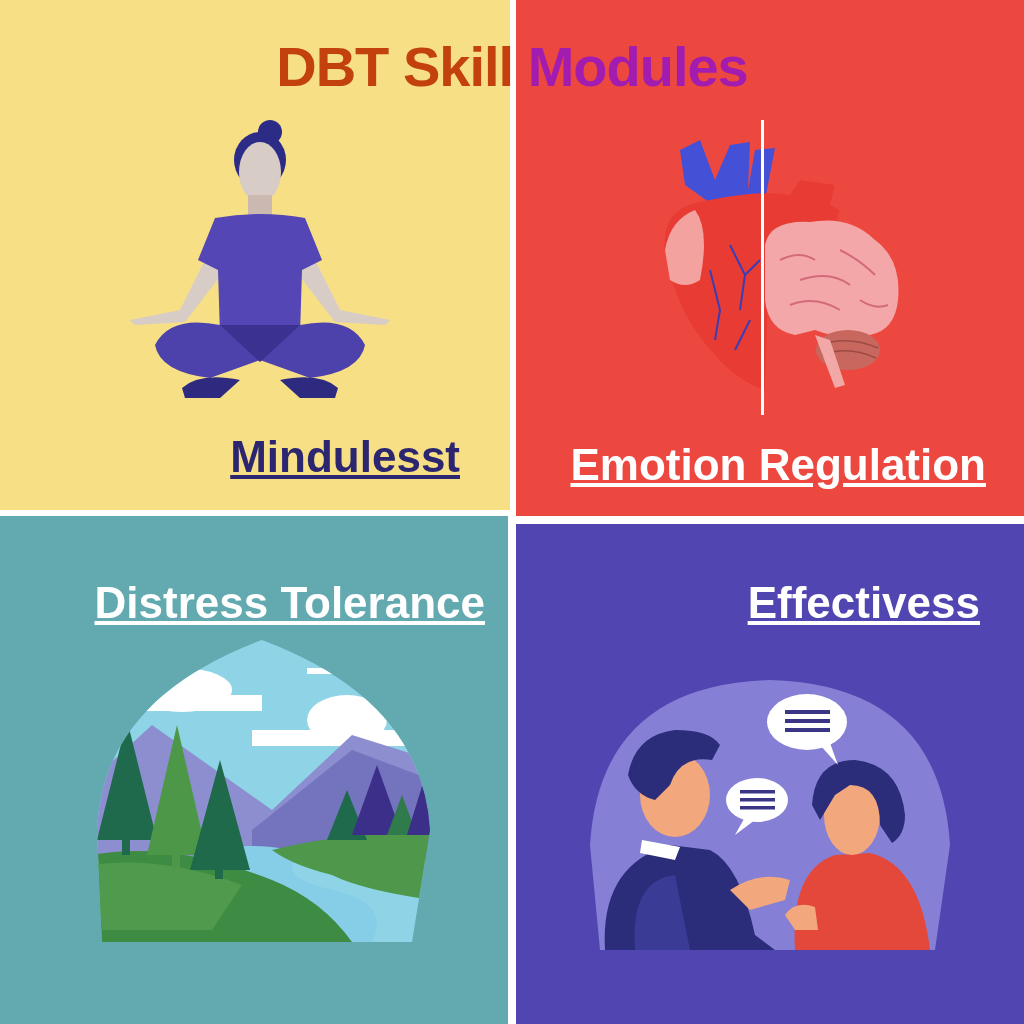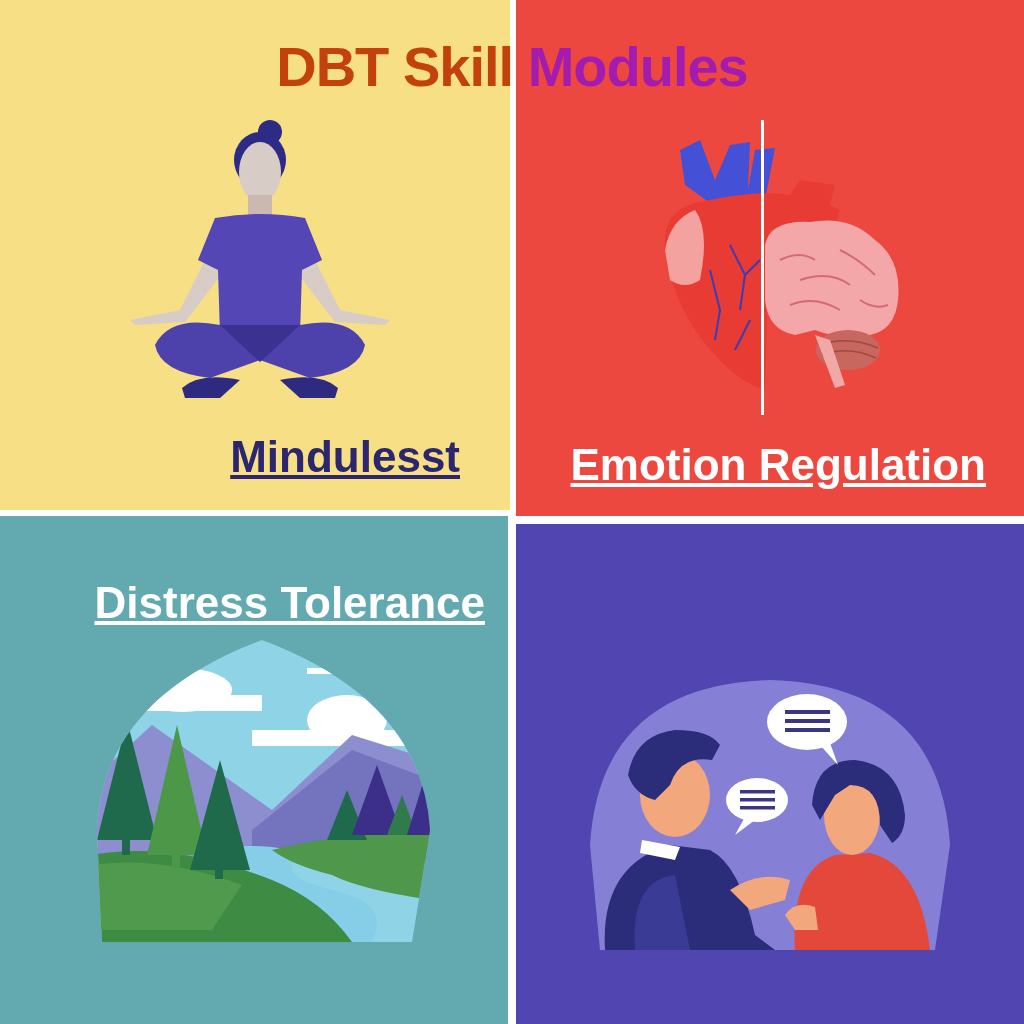--- a/index.html
+++ b/index.html
@@ -123,20 +123,21 @@
     <rect x="123" y="225" width="8" height="14" fill="#1e6a4a"></rect>
 
     <path d="M255 150 L235 200 L275 200 Z" fill="#1f6a4c"></path>
     <path d="M285 125 L260 195 L310 195 Z" fill="#3c2f8a"></path>
     <path d="M310 155 L295 195 L325 195 Z" fill="#2f7b4c"></path>
     <path d="M335 130 L315 195 L340 195 Z" fill="#3c2f8a"></path>
   </g>
 </svg>
 
 <div class="label light" style="left:560px; top:578px; width:420px;">
+  <div>Effectivess</div>
 </div>
 <svg style="left:580px; top:675px;" width="380" height="275" viewBox="0 0 380 275">
   <defs>
     <clipPath id="cc">
         <path d="M20 275 L10 170 Q20 10 190 5 Q360 10 370 170 L355 275 Z"></path>
       </clipPath>
   </defs>
   <g clip-path="url(#cc)">
     <rect width="380" height="275" fill="#8580d5"></rect>
 

